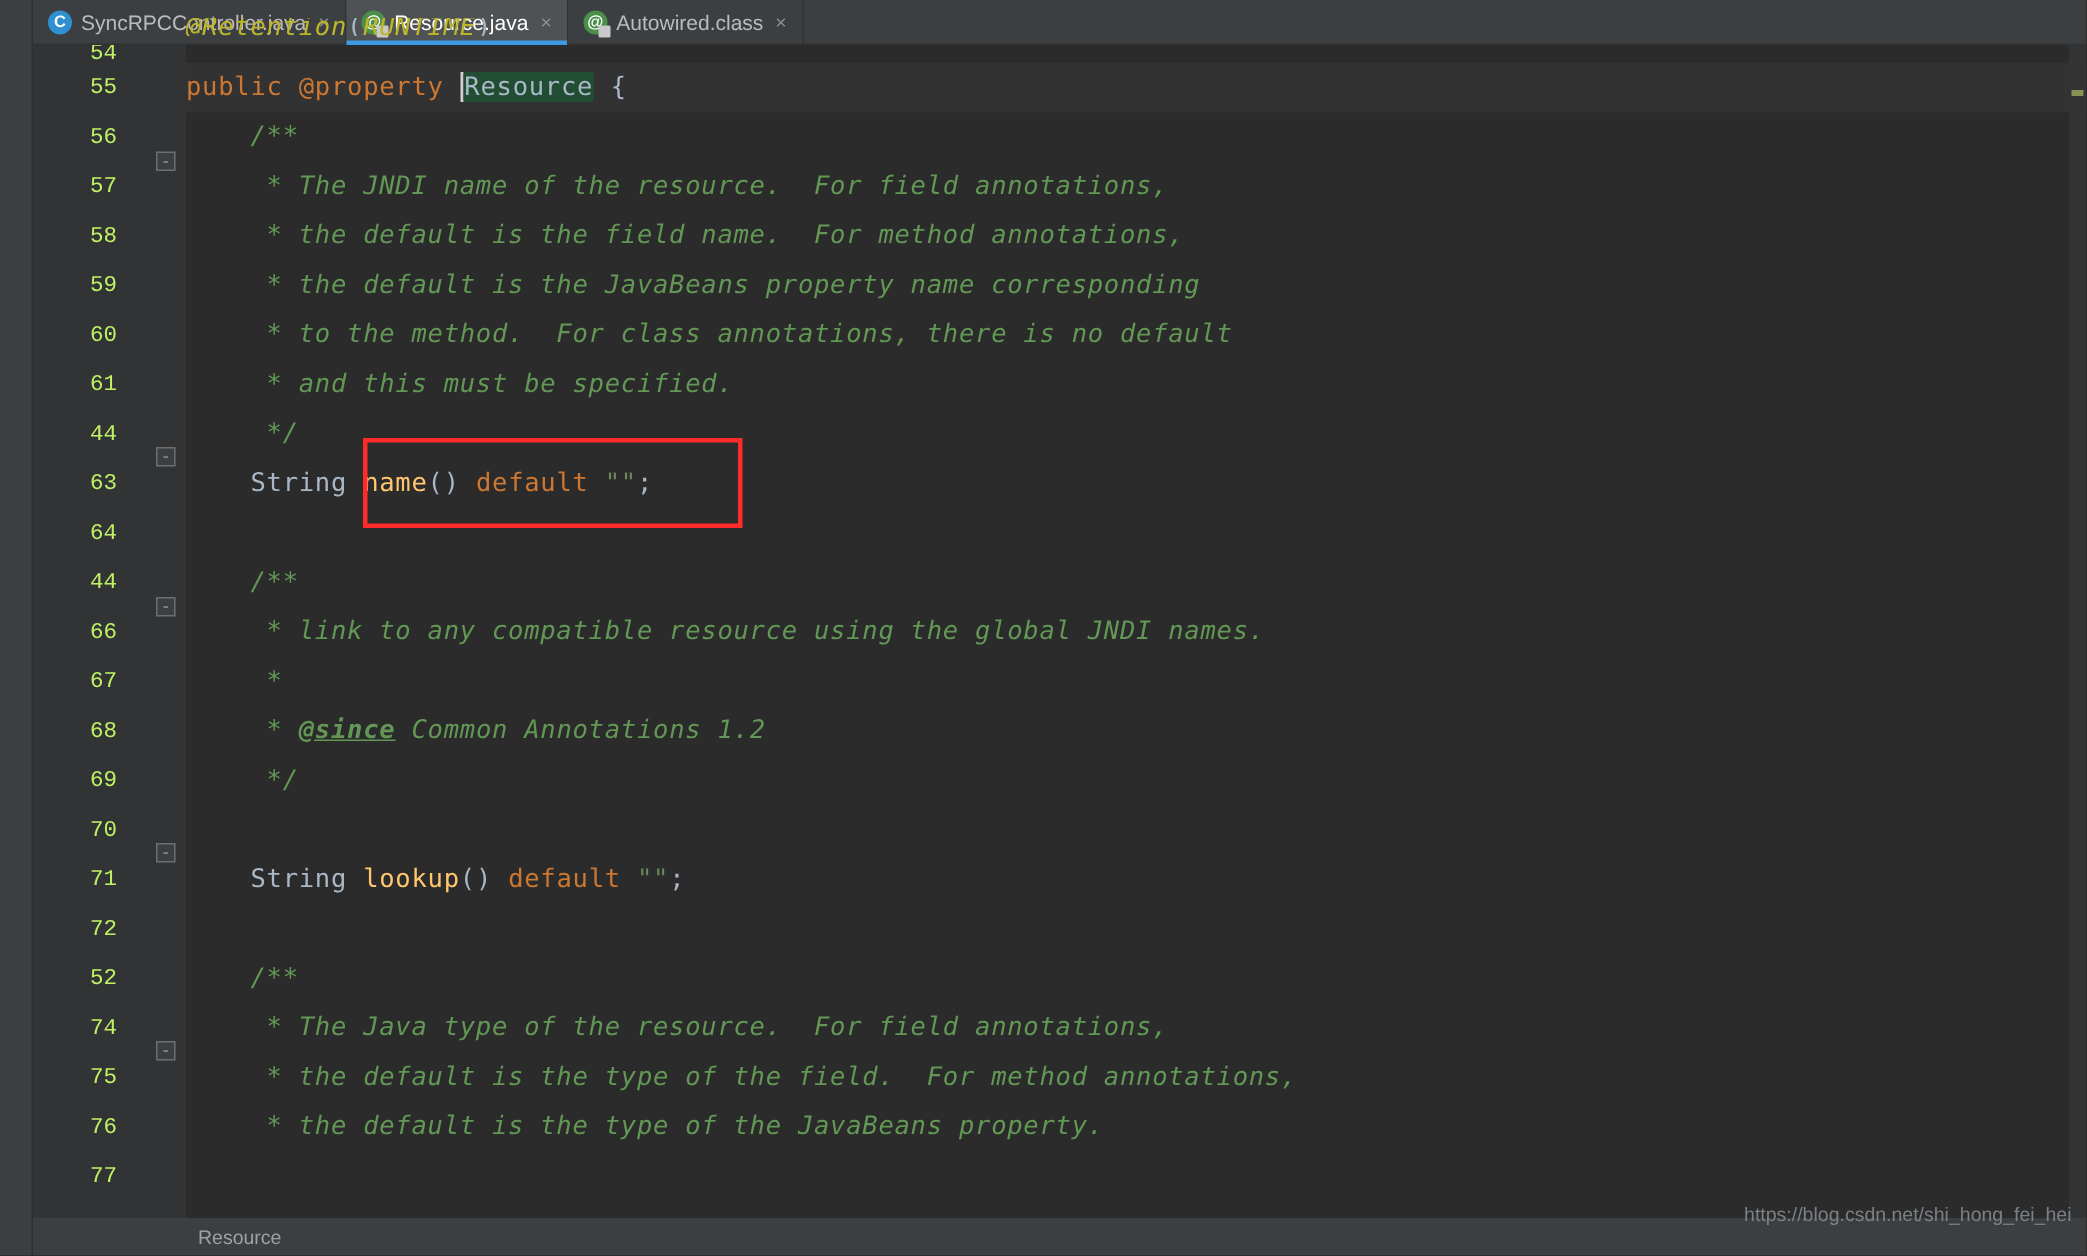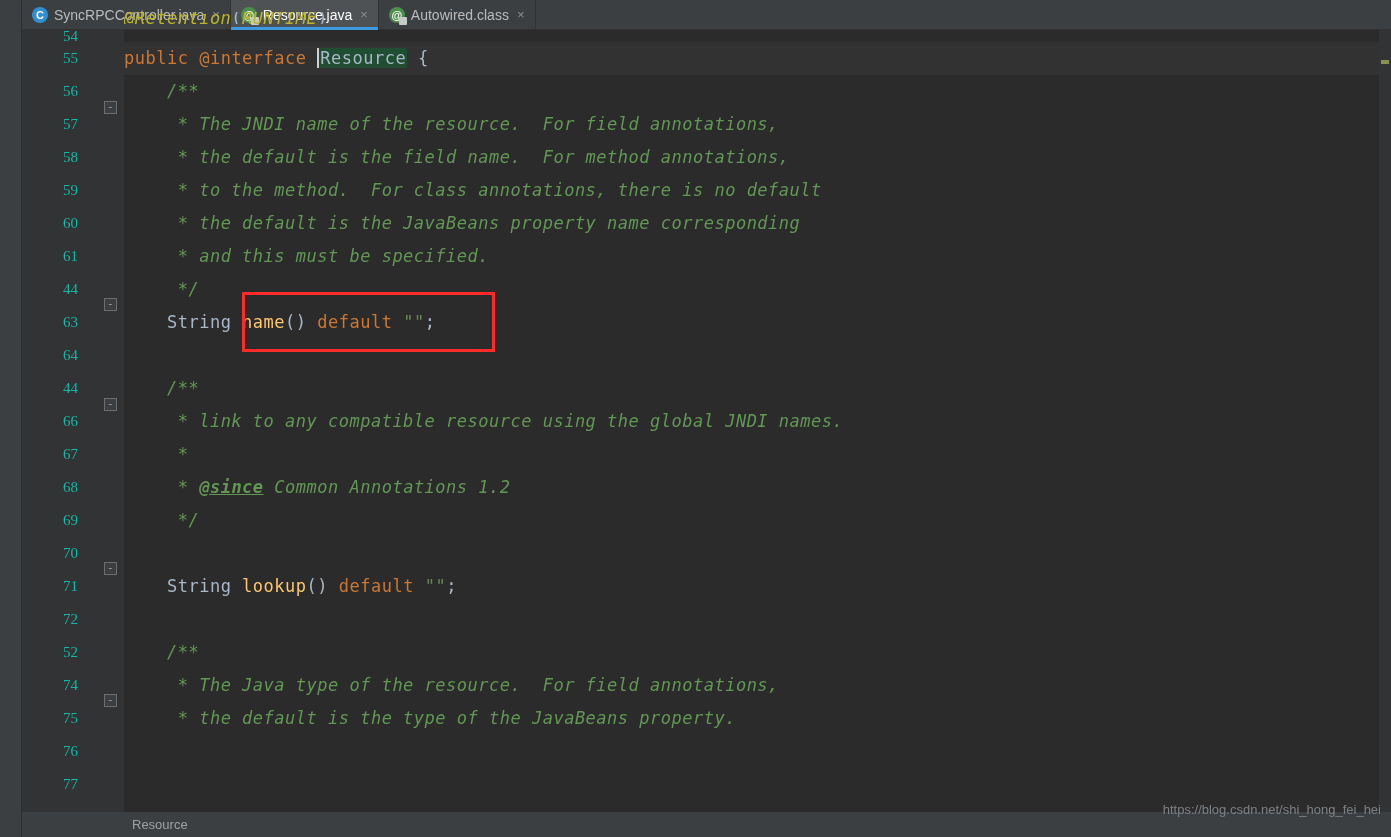--- a/index.html
+++ b/index.html
@@ -59,25 +59,25 @@
   }
   
   .editor {
     position: absolute; left: 22px; right: 0; top: 30px; bottom: 25px;
     display: flex;
     background: #2b2b2b;
   }
   .gutter {
     width: 78px; flex: none;
     background: #313335;
-    color: #14b8a6;
+    color: #bef264;
     text-align: right;
     padding-right: 22px;
     font-size: 15px;
-    font-family: Liberation Serif, serif;
+    font-family: Liberation Mono, monospace;
   }
   .foldcol {
     width: 24px; flex: none;
     background: #313335;
     position: relative;
   }
   .fold {
     position: absolute; left: 4px; width: 13px; height: 13px;
     border: 1px solid #6e6e6e; background: #3c3f41;
     color: #9aa0a6; font-size: 10px; line-height: 11px; text-align: center;
@@ -178,40 +178,41 @@
   <div class="foldcol">
     <div class="fold" style="top:71px">−</div>
     <div class="fold" style="top:268px">−</div>
     <div class="fold" style="top:368px">−</div>
     <div class="fold" style="top:532px">−</div>
     <div class="fold" style="top:664px">−</div>
   </div>
 
   <div class="codecol">
     <div class="line first"><span class="ann">@Retention</span><span class="type">(</span><span class="ann" style="font-style:italic">RUNTIME</span><span class="type">)</span></div>
-    <div class="line hl-cur-line"><span class="kw">public</span> <span class="kw">@interface</span> <span class="cursor"></span><span class="sel-id">Resource</span><span class="type"> {</span></div>
+    <div class="line hl-cur-line"><span class="kw">public</span> <span class="kw">@property</span> <span class="cursor"></span><span class="sel-id">Resource</span><span class="type"> {</span></div>
     <div class="line">    <span class="cmt">/**</span></div>
     <div class="line">    <span class="cmt"> * The JNDI name of the resource.  For field annotations,</span></div>
     <div class="line">    <span class="cmt"> * the default is the field name.  For method annotations,</span></div>
+    <div class="line">    <span class="cmt"> * the default is the JavaBeans property name corresponding</span></div>
     <div class="line">    <span class="cmt"> * to the method.  For class annotations, there is no default</span></div>
-    <div class="line">    <span class="cmt"> * the default is the JavaBeans property name corresponding</span></div>
     <div class="line">    <span class="cmt"> * and this must be specified.</span></div>
     <div class="line">    <span class="cmt"> */</span></div>
     <div class="line">    <span class="type">String </span><span class="mname">name</span><span class="type">() </span><span class="kw">default </span><span class="str">""</span><span class="type">;</span></div>
     <div class="line"></div>
     <div class="line">    <span class="cmt">/**</span></div>
     <div class="line">    <span class="cmt"> * link to any compatible resource using the global JNDI names.</span></div>
     <div class="line">    <span class="cmt"> *</span></div>
     <div class="line">    <span class="cmt"> * </span><span class="tag">@since</span><span class="cmt"> Common Annotations 1.2</span></div>
     <div class="line">    <span class="cmt"> */</span></div>
     <div class="line"></div>
     <div class="line">    <span class="type">String </span><span class="mname">lookup</span><span class="type">() </span><span class="kw">default </span><span class="str">""</span><span class="type">;</span></div>
     <div class="line"></div>
     <div class="line">    <span class="cmt">/**</span></div>
     <div class="line">    <span class="cmt"> * The Java type of the resource.  For field annotations,</span></div>
+    <div class="line">    <span class="cmt"> * the default is the type of the field.  For method annotations,</span></div>
     <div class="line">    <span class="cmt"> * the default is the type of the JavaBeans property.</span></div>
 
     <div class="redbox" style="left:118px; top:262px; width:253px; height:60px;"></div>
   </div>
 </div>
 
 <div class="marker-strip">
   <div class="marker" style="top:30px; background:#8a8f52"></div>
 </div>
 

